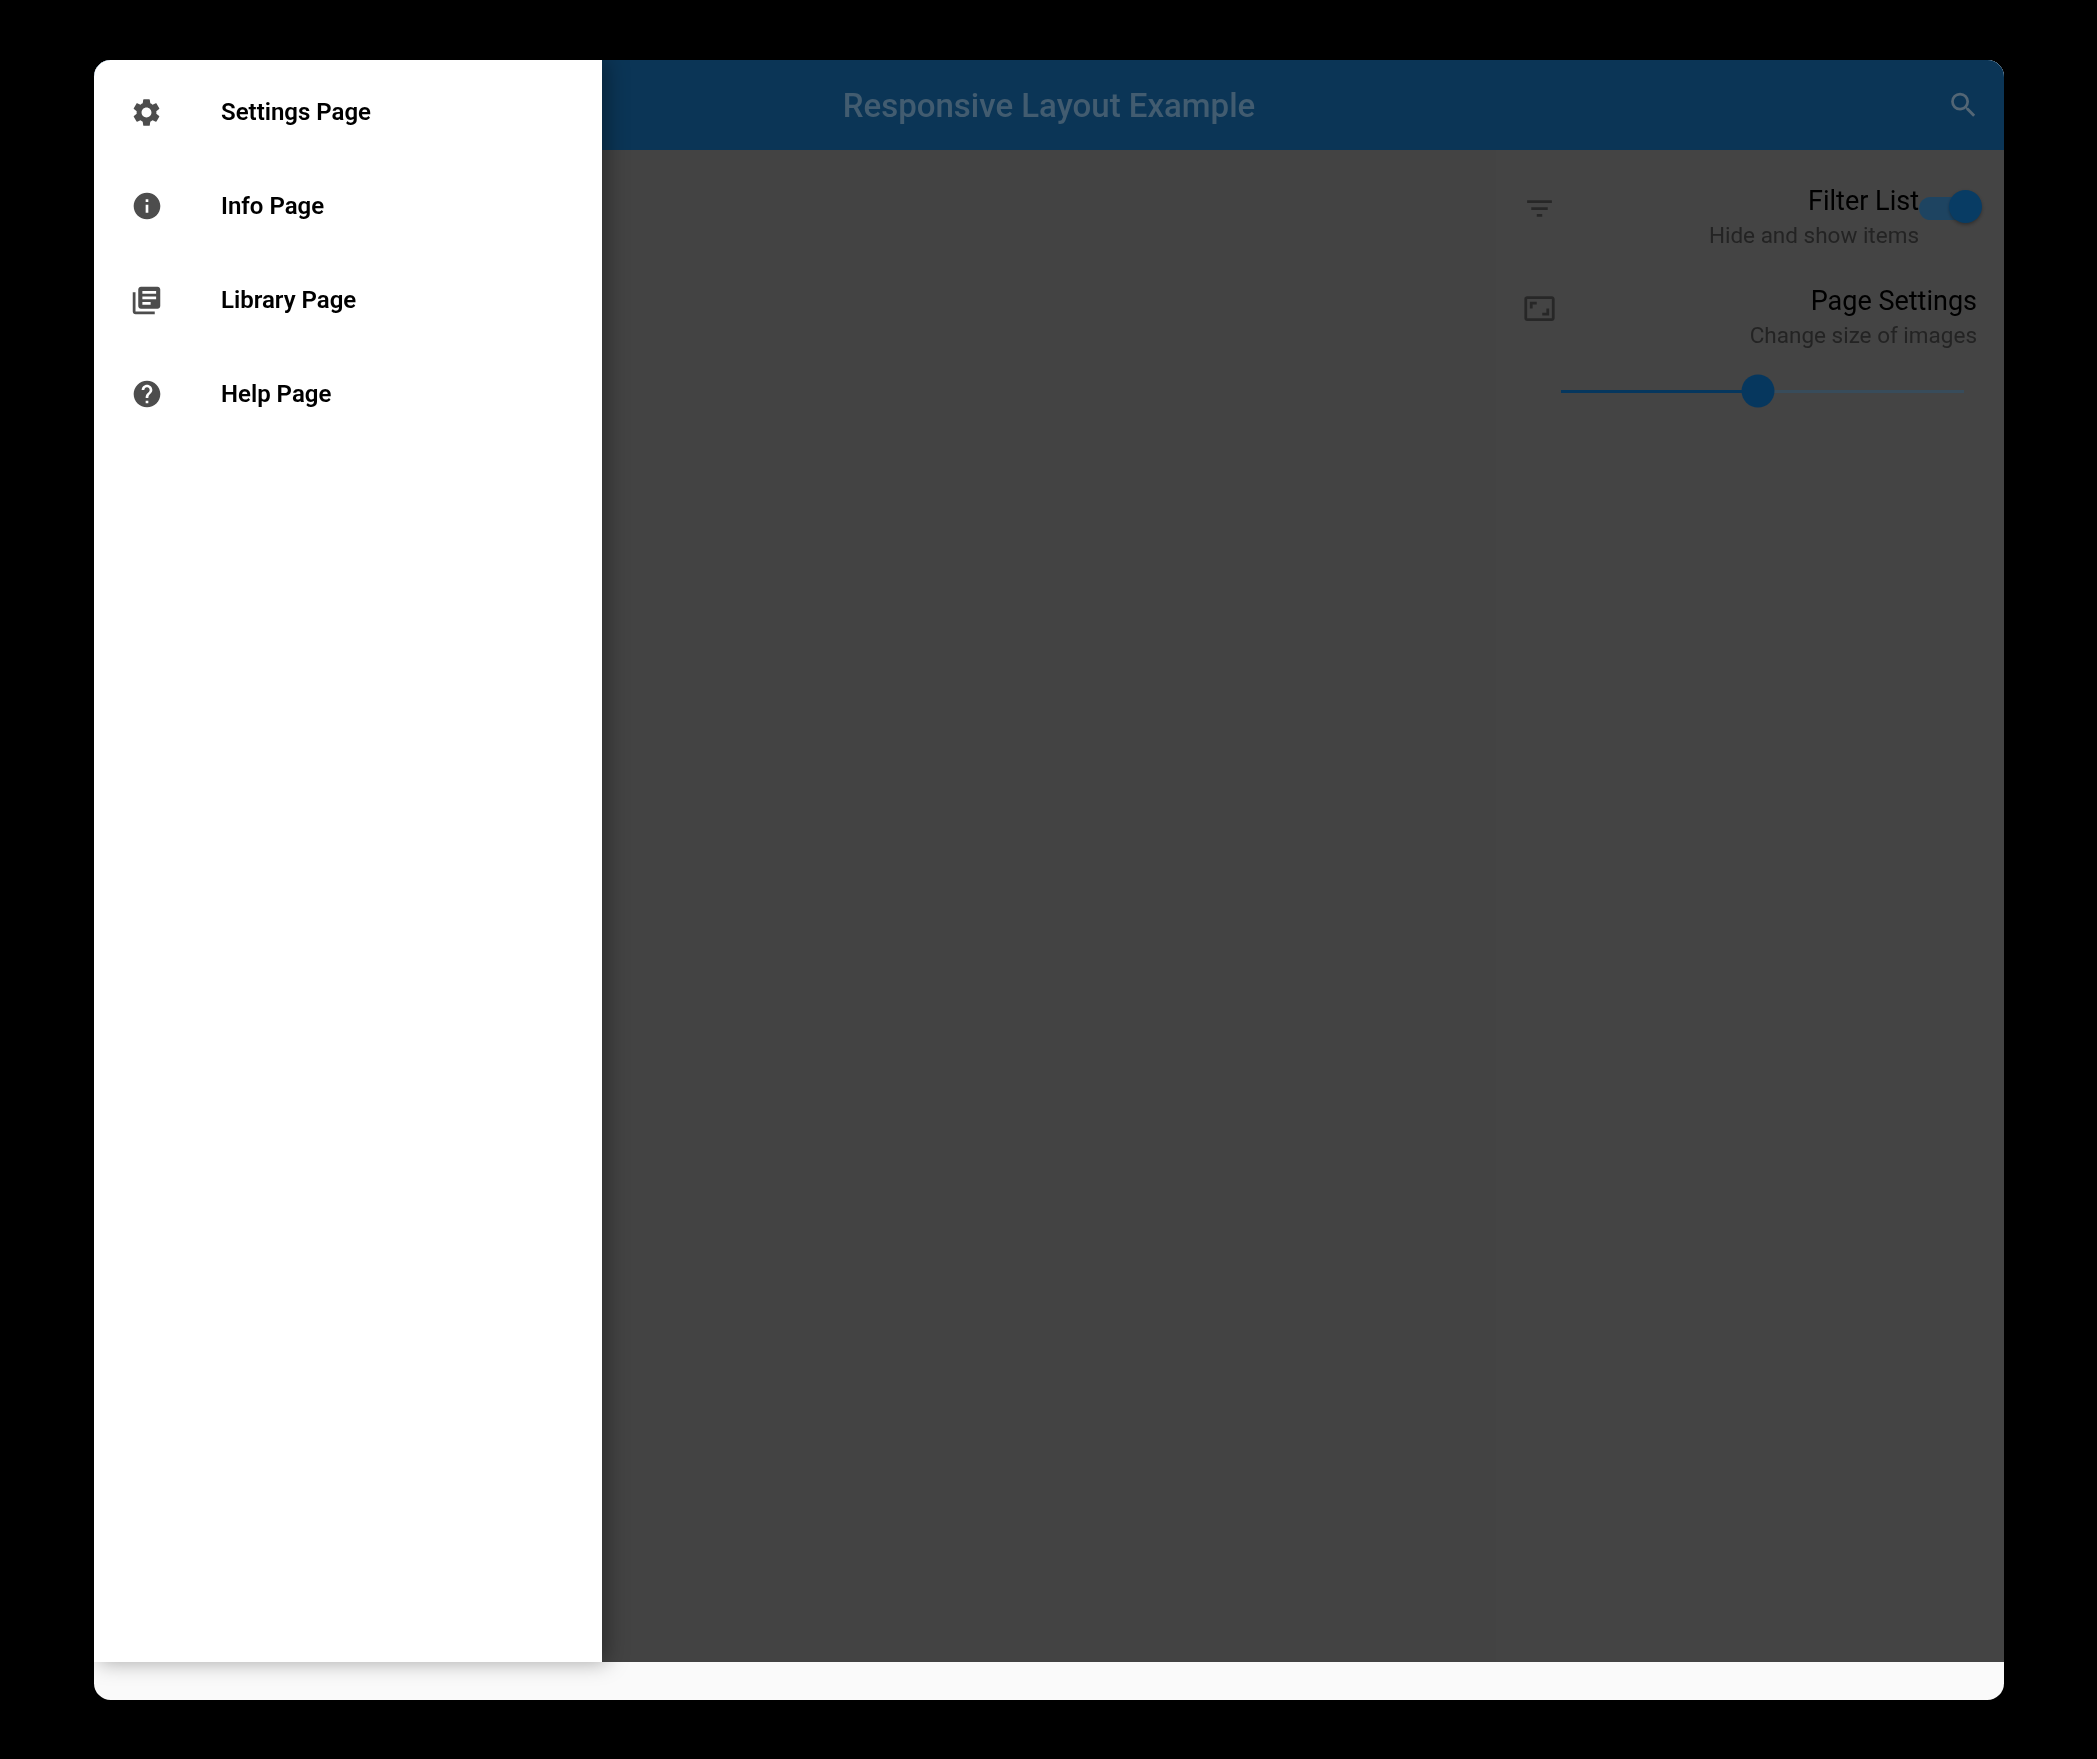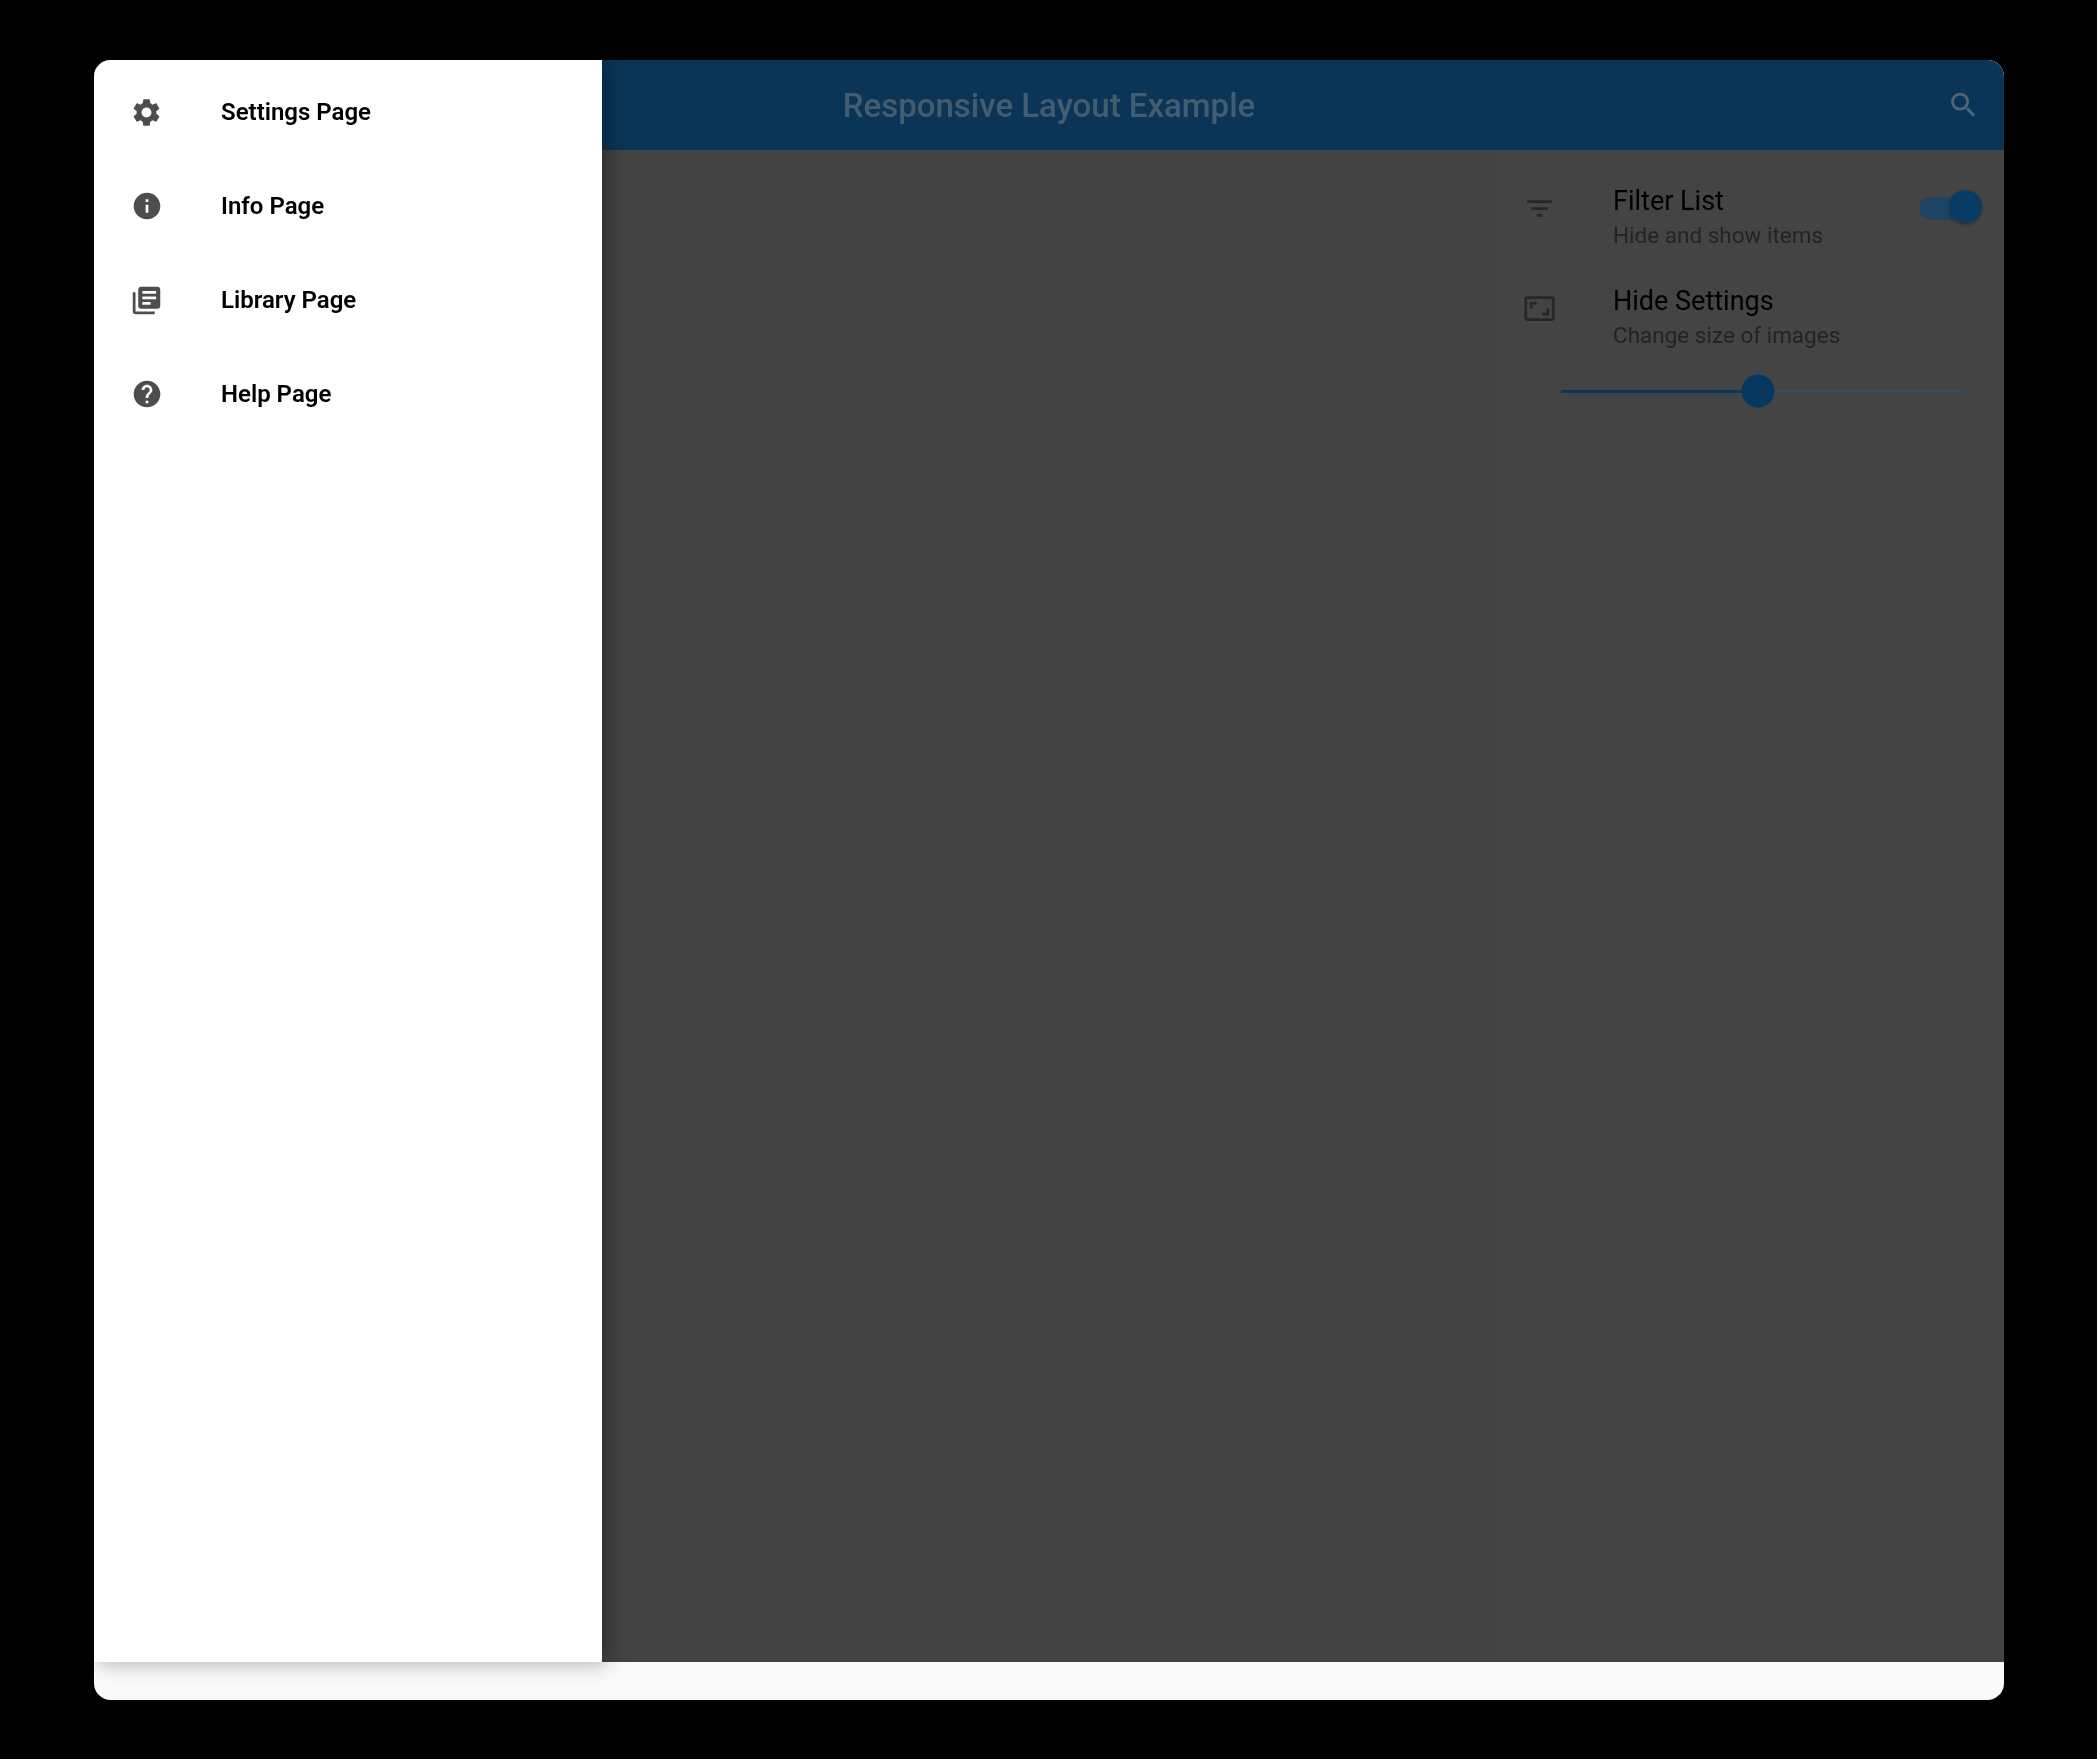--- a/index.html
+++ b/index.html
@@ -98,20 +98,21 @@
     font-size: 25px;
     padding: 16.7px 30px;
     border-radius: 5px;
     box-shadow: 0 3.3px 5px rgba(0,0,0,0.25);
     cursor: pointer;
   }
   .right-panel {
     width: 508px;
     background: #828282;
     padding-top: 16.7px;
+    text-align: right;
   }
   .setting-row {
     display: flex;
     align-items: flex-start;
     padding: 18.4px 27px 18.4px 27px;
   }
   .setting-icon {
     width: 40px; height: 40px;
     color: #4c4c4c;
     flex-shrink: 0;
@@ -263,21 +264,21 @@
           </div>
         </div>
 
         <div class="setting-row">
           <div class="setting-icon">
             <svg width="33" height="33" viewBox="0 0 24 24" fill="currentColor">
                 <path d="M19 12h-2v3h-3v2h5v-5zM7 9h3V7H5v5h2V9zm14-6H3c-1.1 0-2 .9-2 2v14c0 1.1.9 2 2 2h18c1.1 0 2-.9 2-2V5c0-1.1-.9-2-2-2zm0 16H3V5h18v14z"></path>
               </svg>
           </div>
           <div class="setting-text">
-            <div class="setting-title">Hide Settings</div>
+            <div class="setting-title">Page Settings</div>
             <div class="setting-sub">Change size of images</div>
           </div>
         </div>
         <div class="slider-wrap">
           <div class="slider">
             <div class="track-bg"></div>
             <div class="track-fill"></div>
             <div class="thumb"></div>
           </div>
         </div>

